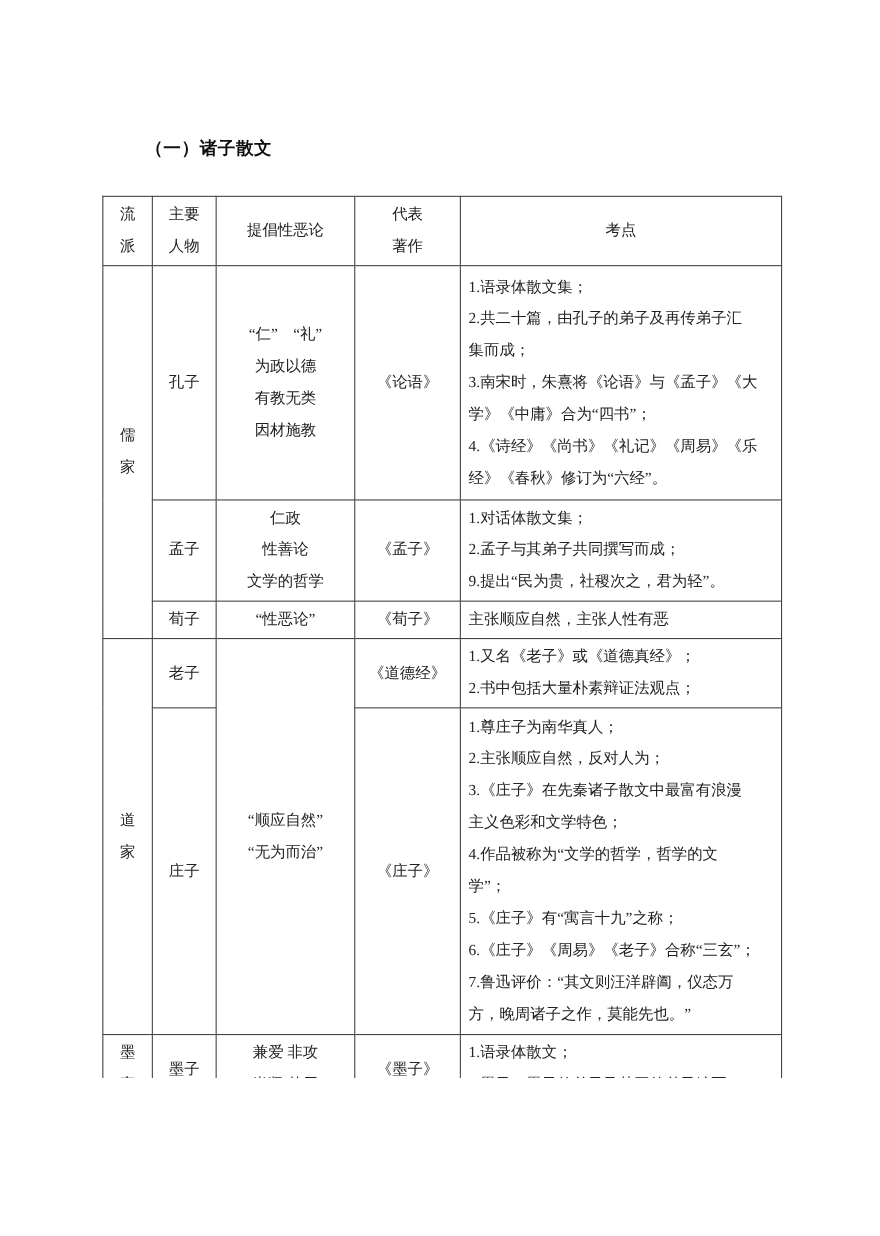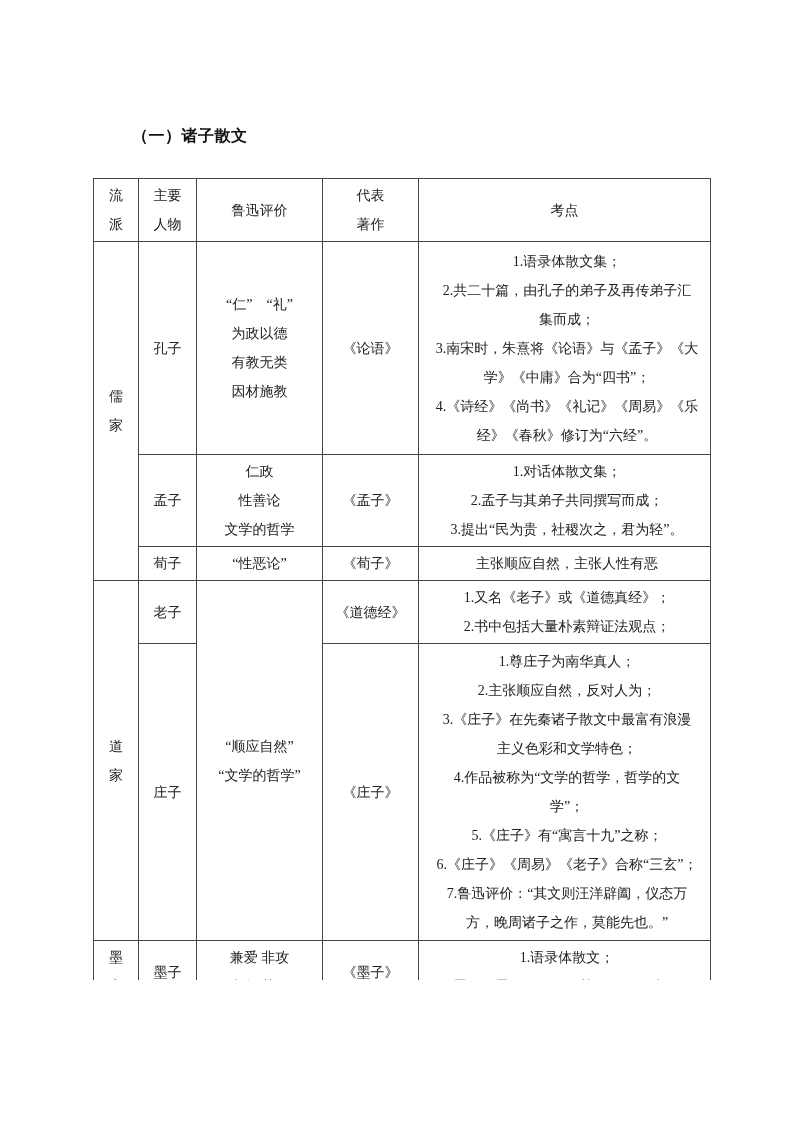--- a/index.html
+++ b/index.html
@@ -42,21 +42,21 @@
     font-size: 14px;
     line-height: 29px;
     text-align: center;
     vertical-align: middle;
     padding: 2px 4px;
     white-space: pre-line;
     color: #222222;
     overflow: hidden;
   }
   .phil-table td.points {
-    text-align: center;
+    text-align: left;
     padding: 2px 2px 2px 7px;
   }
   tr.r-header   { height: 57px; }
   tr.r-kongzi   { height: 213px; }
   tr.r-mengzi   { height: 87px; }
   tr.r-xunzi    { height: 33px; }
   tr.r-laozi    { height: 60px; }
   tr.r-zhuangzi { height: 297px; }
   tr.r-mozi     { height: 58px; }
   .page-number {
@@ -83,21 +83,21 @@
       <col style="width:126px">
       <col style="width:96px">
       <col style="width:292px">
     </colgroup>
     <thead>
       <tr class="r-header">
         <th>流
 派</th>
         <th>主要
 人物</th>
-        <th>鲁迅评价</th>
+        <th>提倡性恶论</th>
         <th>代表
 著作</th>
         <th>考点</th>
       </tr>
     </thead>
     <tbody>
       <tr class="r-kongzi">
         <td rowspan="3">儒
 家</td>
         <td>孔子</td>
@@ -115,34 +115,34 @@
 经》《春秋》修订为“六经”。</td>
       </tr>
       <tr class="r-mengzi">
         <td>孟子</td>
         <td>仁政
 性善论
 文学的哲学</td>
         <td>《孟子》</td>
         <td class="points">1.对话体散文集；
 2.孟子与其弟子共同撰写而成；
-3.提出“民为贵，社稷次之，君为轻”。</td>
+9.提出“民为贵，社稷次之，君为轻”。</td>
       </tr>
       <tr class="r-xunzi">
         <td>荀子</td>
         <td>“性恶论”</td>
         <td>《荀子》</td>
         <td class="points">主张顺应自然，主张人性有恶</td>
       </tr>
       <tr class="r-laozi">
         <td rowspan="2">道
 家</td>
         <td>老子</td>
         <td rowspan="2">“顺应自然”
-“文学的哲学”</td>
+“无为而治”</td>
         <td>《道德经》</td>
         <td class="points">1.又名《老子》或《道德真经》；
 2.书中包括大量朴素辩证法观点；</td>
       </tr>
       <tr class="r-zhuangzi">
         <td>庄子</td>
         <td>《庄子》</td>
         <td class="points">1.尊庄子为南华真人；
 2.主张顺应自然，反对人为；
 3.《庄子》在先秦诸子散文中最富有浪漫

